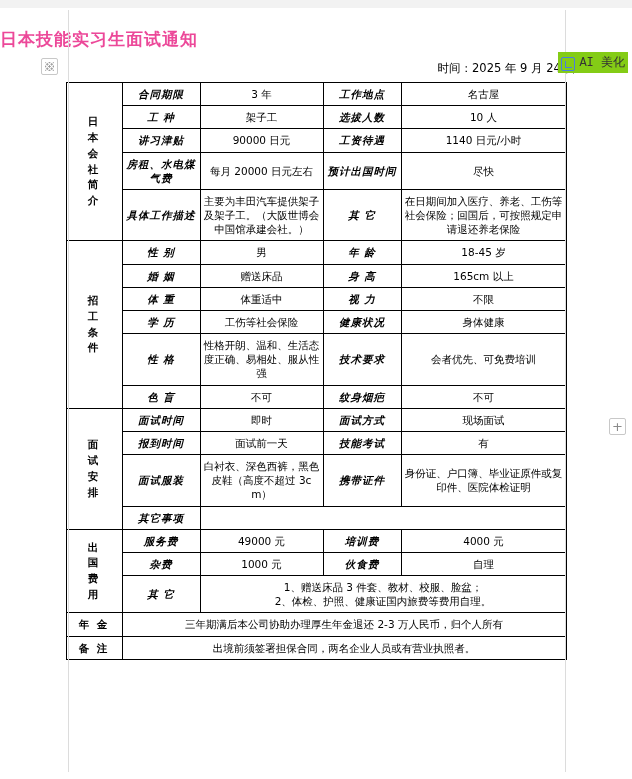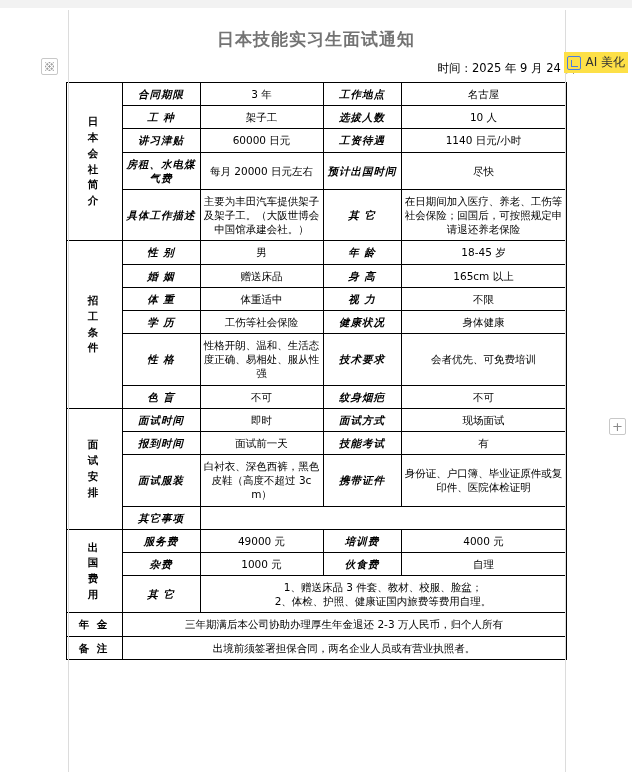--- a/index.html
+++ b/index.html
@@ -9,24 +9,24 @@
     font-family: "DejaVu Sans", "Liberation Sans", sans-serif;
   }
   .page {
     position: relative;
     width: 632px;
     height: 779px;
     background: #ffffff;
     overflow: hidden;
   }
   .doc-title {
-    text-align: center;
+    text-align: left;
     font-size: 17px;
     font-weight: bold;
-    color: #737373;
+    color: #ec4899;
     padding-top: 28px;
     letter-spacing: 1px;
   }
   .doc-date {
     text-align: right;
     font-size: 11.5px;
     color: #000;
     padding-right: 56px;
     padding-top: 10px;
     padding-bottom: 6px;
@@ -79,24 +79,25 @@
     width: 9px; height: 9px;
     background-image:
       radial-gradient(#9a9a9a 1px, transparent 1.2px),
       radial-gradient(#9a9a9a 1px, transparent 1.2px);
     background-size: 4.5px 4.5px;
     background-position: 0 0, 2.2px 2.2px;
   }
   .ai-beautify {
     position: absolute;
     right: 4px; top: 52px;
-    display: flex; align-items: center; gap: 4px;
+    display: flex; align-items: flex-end; gap: 4px;
     font-size: 12px; color: #333;
-    background: #fde047;
+    background: #84cc16;
     padding: 2px 3px;
+    font-family: Liberation Mono, monospace;
   }
   .ai-beautify .ai-icon {
     width: 14px; height: 14px;
     border: 1.3px solid #4a7de0;
     border-radius: 2px;
     display: inline-block;
     position: relative;
   }
   .ai-beautify .ai-icon::after {
     content: "";
@@ -181,21 +182,21 @@
           <td class="val">名古屋</td>
         </tr>
         <tr>
           <td class="lbl">工  种</td>
           <td class="val">架子工</td>
           <td class="lbl">选拔人数</td>
           <td class="val">10 人</td>
         </tr>
         <tr>
           <td class="lbl">讲习津贴</td>
-          <td class="val">60000 日元</td>
+          <td class="val">90000 日元</td>
           <td class="lbl">工资待遇</td>
           <td class="val">1140 日元/小时</td>
         </tr>
         <tr>
           <td class="lbl">房租、水电煤气费</td>
           <td class="val">每月 20000 日元左右</td>
           <td class="lbl">预计出国时间</td>
           <td class="val">尽快</td>
         </tr>
         <tr>

